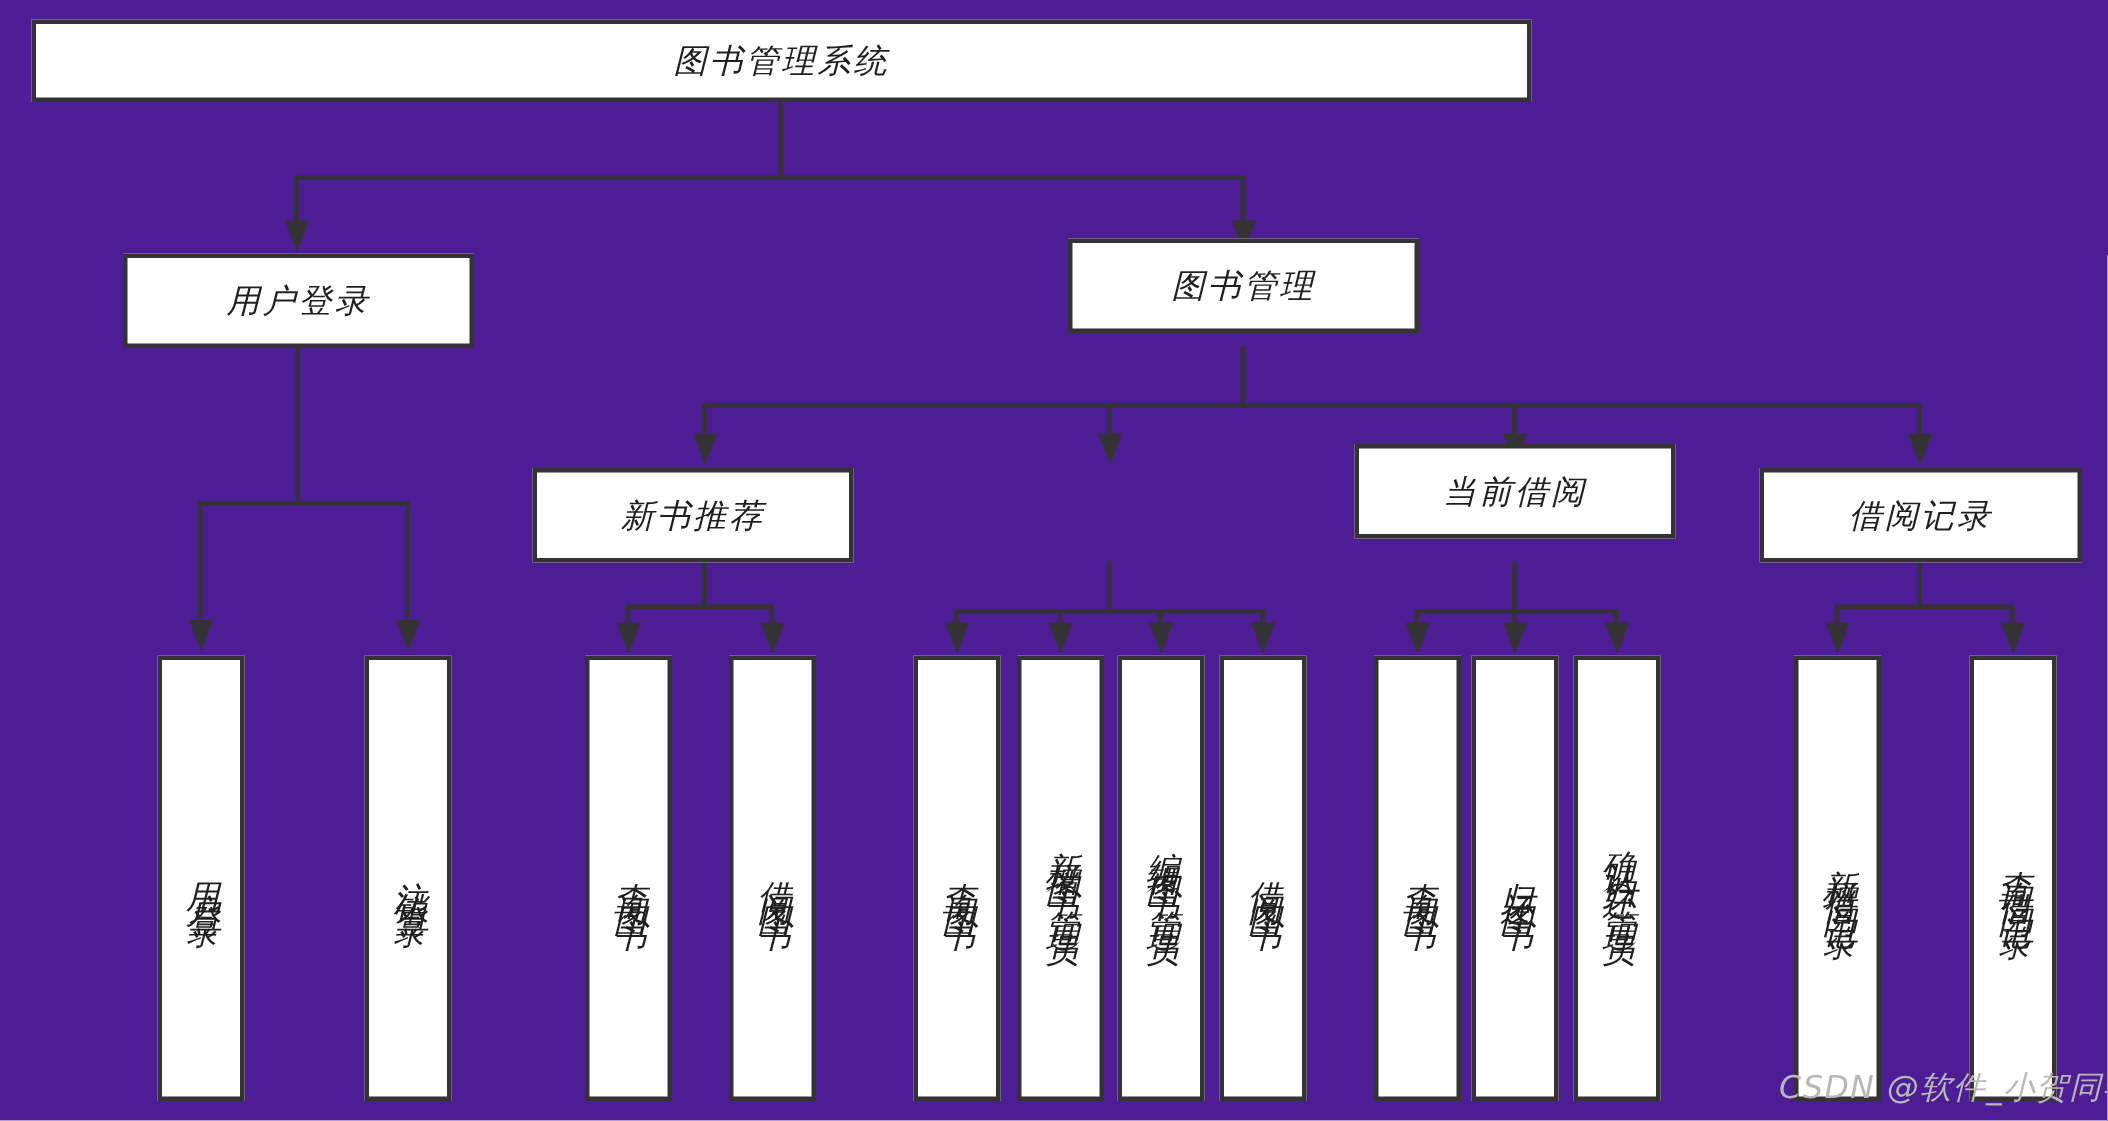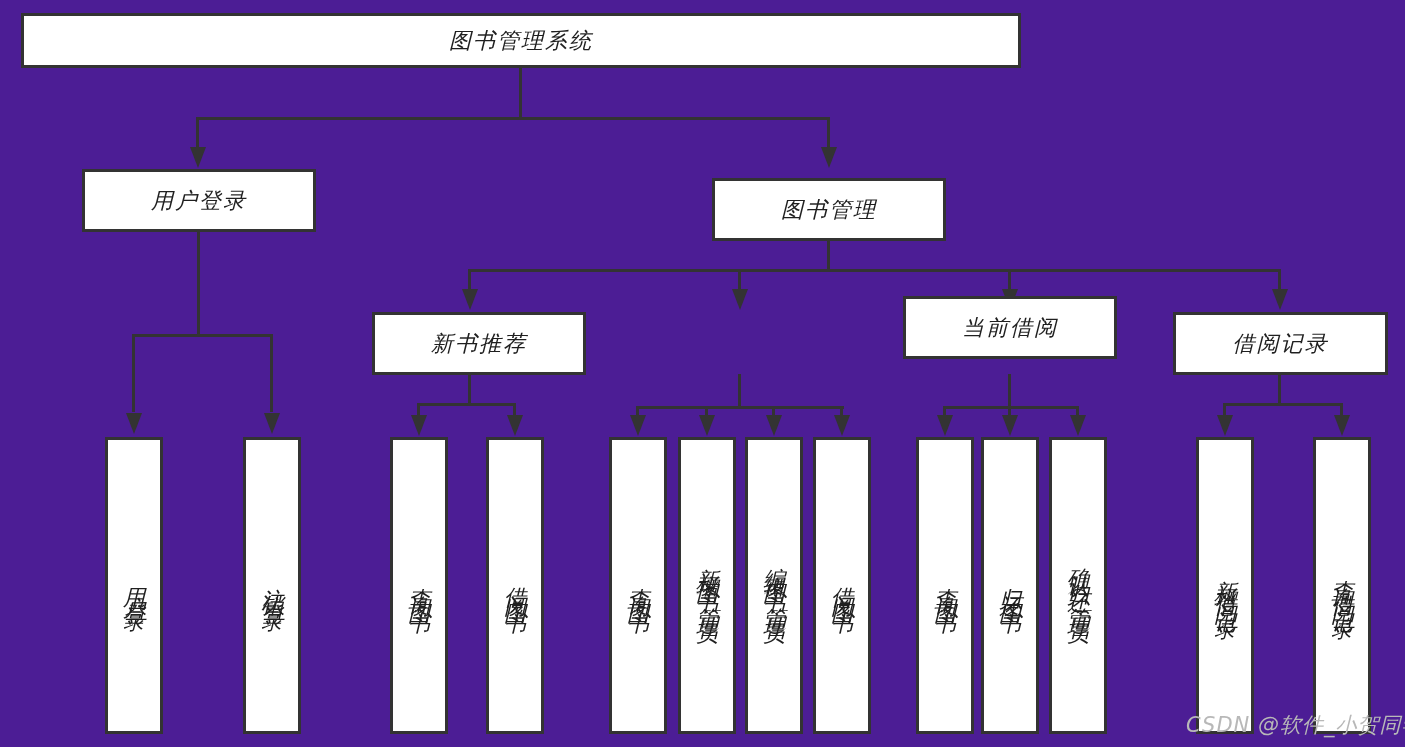--- a/index.html
+++ b/index.html
@@ -84,25 +84,25 @@
   <div class="arr" style="left:1217px;top:415px"></div>
   <div class="arr" style="left:1334px;top:415px"></div>
 
   <div class="hbox" style="left:21px;top:13px;width:1000px;height:55px">
     <span>图书管理系统</span>
   </div>
 
   <div class="hbox" style="left:82px;top:169px;width:234px;height:63px">
     <span>用户登录</span>
   </div>
-  <div class="hbox" style="left:712px;top:178px;width:234px;height:63px">
+  <div class="hbox" style="left:712px;top:159px;width:234px;height:63px">
     <span>图书管理</span>
   </div>
 
-  <div class="hbox" style="left:372px;top:312px;width:214px;height:63px">
+  <div class="hbox" style="left:355px;top:312px;width:214px;height:63px">
     <span>新书推荐</span>
   </div>
   <div class="hbox" style="left:903px;top:296px;width:214px;height:63px">
     <span>当前借阅</span>
   </div>
   <div class="hbox" style="left:1173px;top:312px;width:215px;height:63px">
     <span>借阅记录</span>
   </div>
 
   <div class="vbox" style="left:105px">

